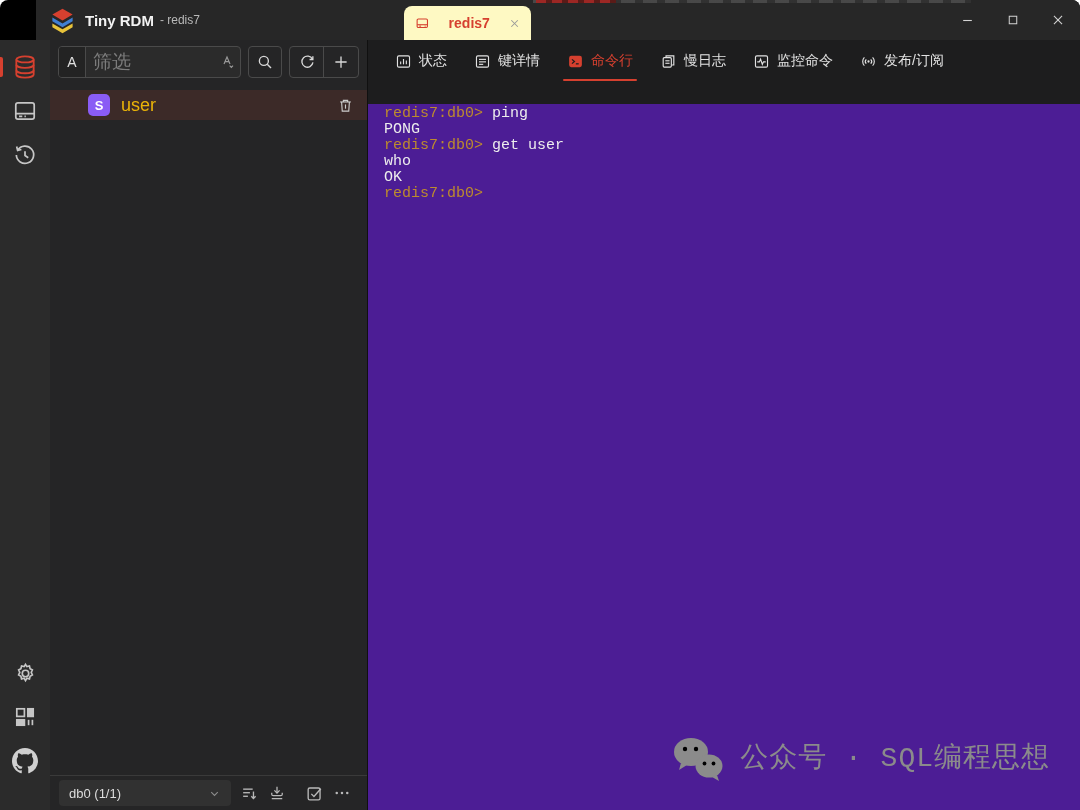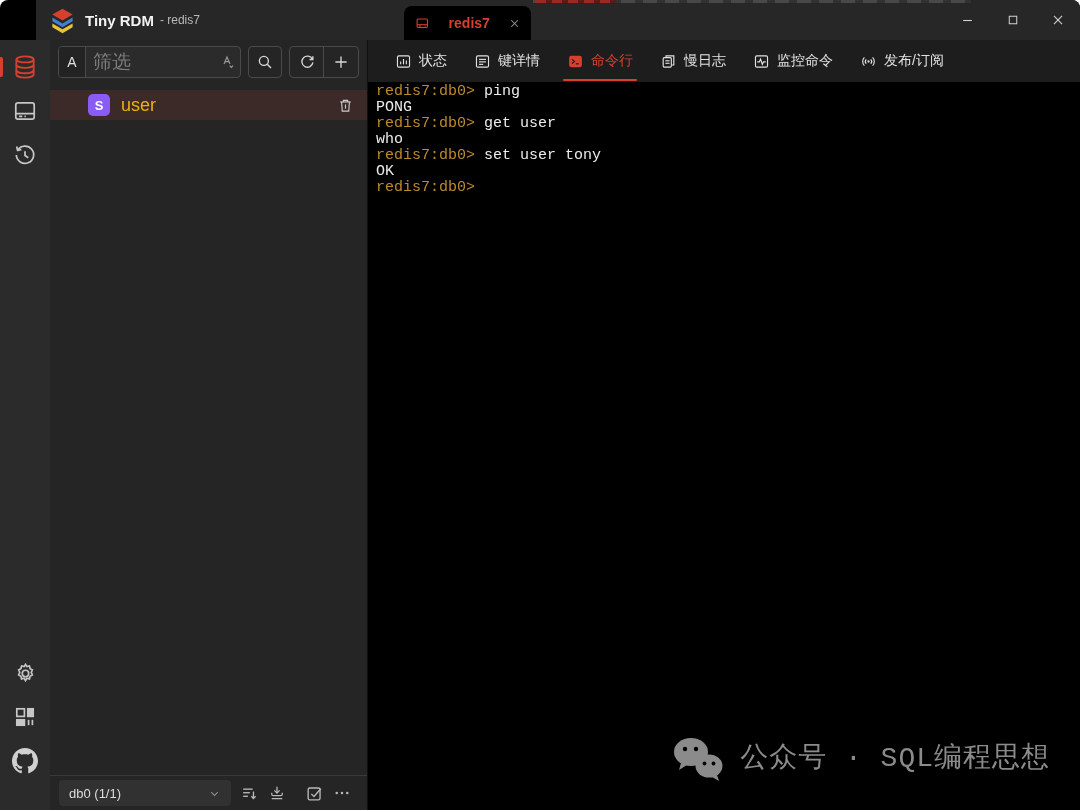--- a/index.html
+++ b/index.html
@@ -17,21 +17,21 @@
   .logo { margin-left:13px; width:27px; height:27px; flex:0 0 auto; }
   .app-name { margin-left:9px; color:#f2f2f2; font-weight:bold; font-size:15px; }
   .conn-name { margin-left:6px; color:#b9b9b9; font-size:12px; }
   .artifact-strip { position:absolute; top:0; left:497px; width:438px; height:3px;
     background:repeating-linear-gradient(90deg,#4e4e4e 0 14px,#333 14px 22px); opacity:.85; }
   .artifact-red { position:absolute; top:0; left:500px; width:80px; height:3px;
     background:repeating-linear-gradient(90deg,#9c2724 0 10px,#5a1b18 10px 16px); }
 
   .conn-tab {
     position:absolute; left:368px; bottom:0; height:34px; width:127px;
-    background:#000000; border-radius:8px 8px 0 0;
+    background:#fef9c3; border-radius:8px 8px 0 0;
     display:flex; align-items:center; padding:0 11px; gap:19px;
   }
   .conn-tab .tab-label { color:#d6402f; font-weight:bold; font-size:14px; }
   .conn-tab .tab-close { margin-left:auto; color:#9a9a9a; width:13px; height:13px; cursor:pointer; }
 
   .win-controls { margin-left:auto; display:flex; height:40px; }
   .win-btn { width:45px; height:40px; display:flex; align-items:center; justify-content:center; color:#d4d4d4; }
 
   
   .app-body { display:flex; height:770px; }
@@ -88,22 +88,22 @@
   
   .main-col { flex:1; display:flex; flex-direction:column; background:#1d1d1e; min-width:0; }
   .cmd-tabs { height:42px; display:flex; align-items:stretch; padding-left:16px; gap:5px; flex:0 0 auto; }
   .cmd-tab { position:relative; display:flex; align-items:center; gap:7px;
     padding:0 11px; color:#e2e2e2; font-size:14px; cursor:pointer; }
   .cmd-tab.active { color:#d6402f; }
   .cmd-tab.active::after { content:""; position:absolute; left:7px; right:7px; bottom:1px;
     height:2px; background:#d6402f; border-radius:1px; }
   .cmd-tab .ticon { display:flex; }
 
-  .terminal { position:relative; flex:1; background:#000000; padding:2px 8px;
-    font-family:"Liberation Mono", monospace; font-size:15px; line-height:16px; overflow:hidden; }
+  .terminal { position:relative; flex:1; background:#4c1d95; padding:2px 16px;
+    font-family:"Liberation Mono", monospace; font-size:15px; line-height:16px; overflow:hidden;margin-top:22px; }
   .t-line { white-space:pre; color:#ededed; }
   .t-prompt { color:#bd8b2e; }
 
   .watermark { position:absolute; right:30px; bottom:28px; display:flex; align-items:center;
     gap:15px; color:#8b8b8b; font-size:28px; letter-spacing:1px; }
   .wm-icon { flex:0 0 auto; }
 
   svg { display:block; }
 </style>
 </head>
@@ -366,21 +366,20 @@
           </span>
           <span>发布/订阅</span>
         </div>
       </div>
 
       <div class="terminal">
         <div class="t-line"><span class="t-prompt">redis7:db0&gt;</span><span> ping</span></div>
         <div class="t-line"><span class="t-prompt"></span><span>PONG</span></div>
         <div class="t-line"><span class="t-prompt">redis7:db0&gt;</span><span> get user</span></div>
         <div class="t-line"><span class="t-prompt"></span><span>who</span></div>
-        <div class="t-line"><span class="t-prompt">redis7:db0&gt;</span><span> set user tony</span></div>
         <div class="t-line"><span class="t-prompt"></span><span>OK</span></div>
         <div class="t-line"><span class="t-prompt">redis7:db0&gt;</span><span></span></div>
 
         <div class="watermark">
           <svg class="wm-icon" width="54" height="46" viewBox="0 0 54 46">
             <ellipse cx="20" cy="16" rx="17" ry="14" fill="#8b8b8b"></ellipse>
             <path d="M10 27 L8 34 L16 29 Z" fill="#8b8b8b"></path>
             <circle cx="14" cy="13" r="2.2" fill="#000"></circle>
             <circle cx="25" cy="13" r="2.2" fill="#000"></circle>
             <ellipse cx="38" cy="30" rx="13.5" ry="11.5" fill="#8b8b8b"></ellipse>

